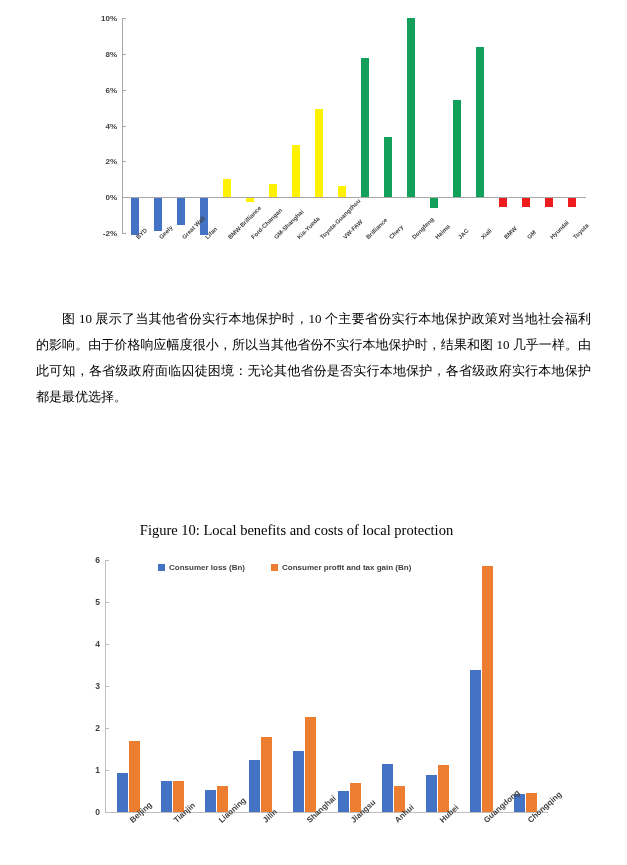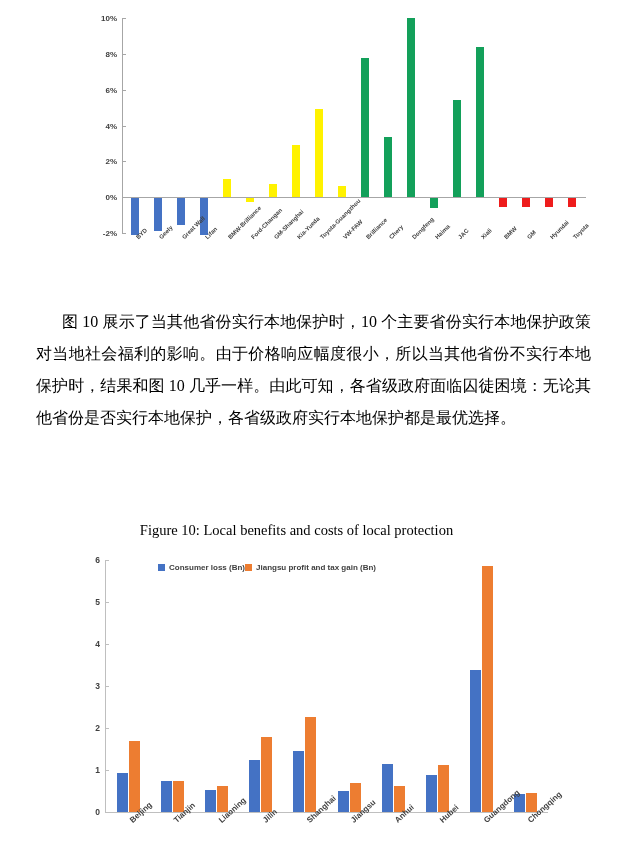--- a/index.html
+++ b/index.html
@@ -119,21 +119,21 @@
   #section-heading {
     font-family: "Liberation Sans", sans-serif;
     font-size: 12.5px;
     font-weight: bold;
     color: #000;
     margin: 0 0 10px 0;
     letter-spacing: 0.2px;
   }
   #body-paragraph {
     font-family: "Liberation Serif", serif;
-    font-size: 16px;
+    font-size: 13px;
     color: #000;
     line-height: 2.0;
     text-align: justify;
     text-indent: 26px;
     margin: 0;
   }
 
   
   #fig-caption {
     position: absolute;
@@ -191,20 +191,21 @@
     right: 0;
     top: 256px;
     height: 1px;
     background: #bfbfbf;
   }
   .bc-legend {
     position: absolute;
     left: 80px;
     top: 7px;
     display: flex;
+    gap: 26px;
     align-items: flex-start;
   }
   .bc-leg-item {
     display: flex;
     align-items: center;
     gap: 4px;
     font-family: "Liberation Sans", sans-serif;
     font-size: 8px;
     font-weight: bold;
     color: #404040;
@@ -418,21 +419,21 @@
     </div>
   <div class="bc-axis-line"></div>
   <div class="bc-baseline"></div>
   <div class="bc-legend">
       <div class="bc-leg-item">
         <span class="bc-swatch" style="background: rgb(68, 114, 196);"></span>
         <span>Consumer loss (Bn)</span>
       </div>
       <div class="bc-leg-item">
         <span class="bc-swatch" style="background: rgb(237, 125, 49);"></span>
-        <span>Jiangsu profit and tax gain (Bn)</span>
+        <span>Consumer profit and tax gain (Bn)</span>
       </div>
     </div>
   <div class="bc-bars">
       <div class="bc-group">
         <div class="bc-bar" style="background: rgb(68, 114, 196); height: 38.64px;"></div>
         <div class="bc-bar" style="background: rgb(237, 125, 49); height: 71.4px;"></div>
       </div>
       <div class="bc-group">
         <div class="bc-bar" style="background: rgb(68, 114, 196); height: 31.08px;"></div>
         <div class="bc-bar" style="background: rgb(237, 125, 49); height: 31.08px;"></div>

